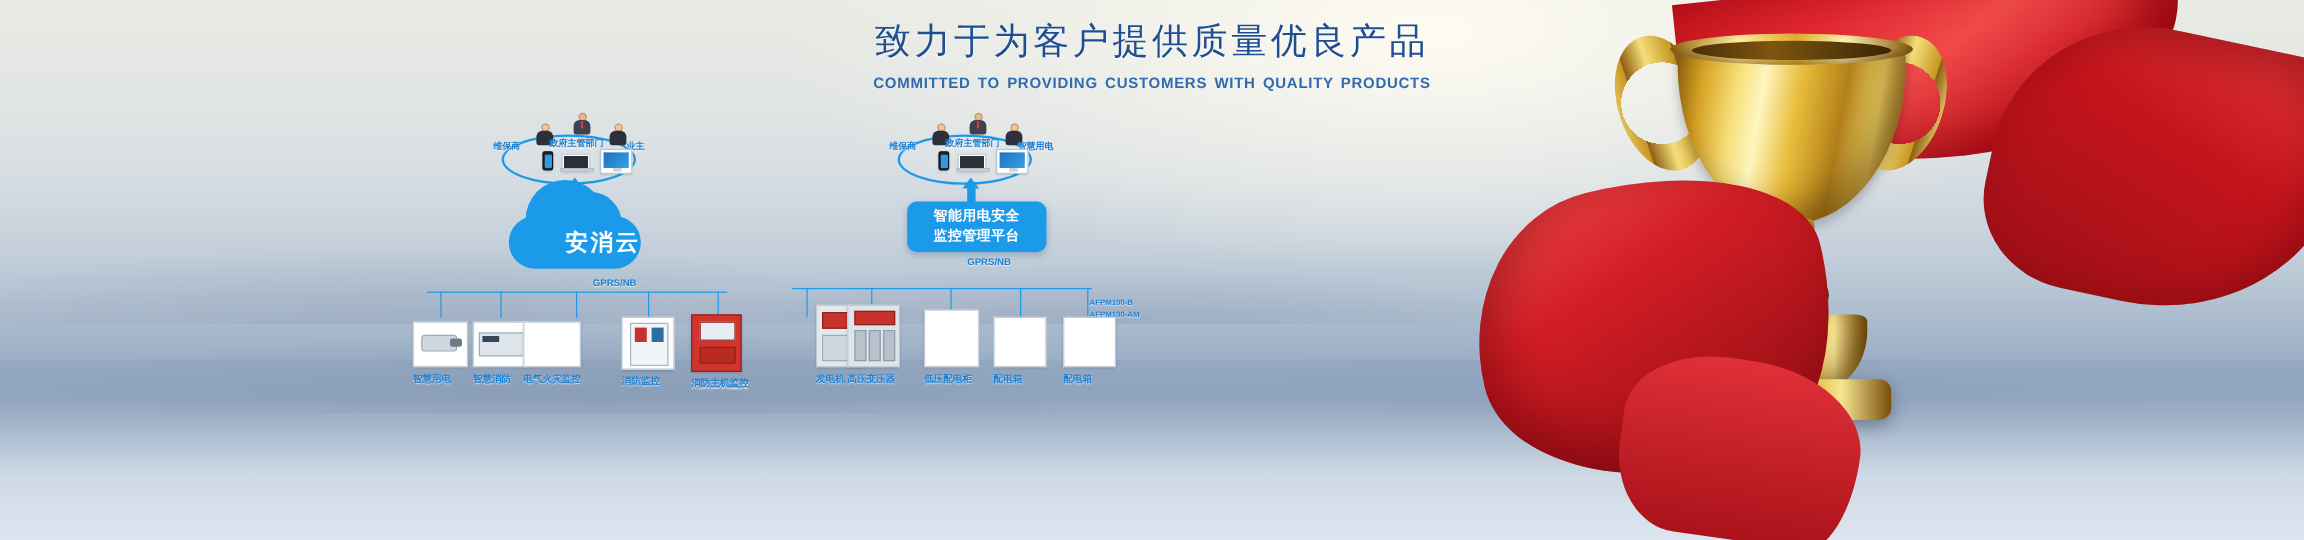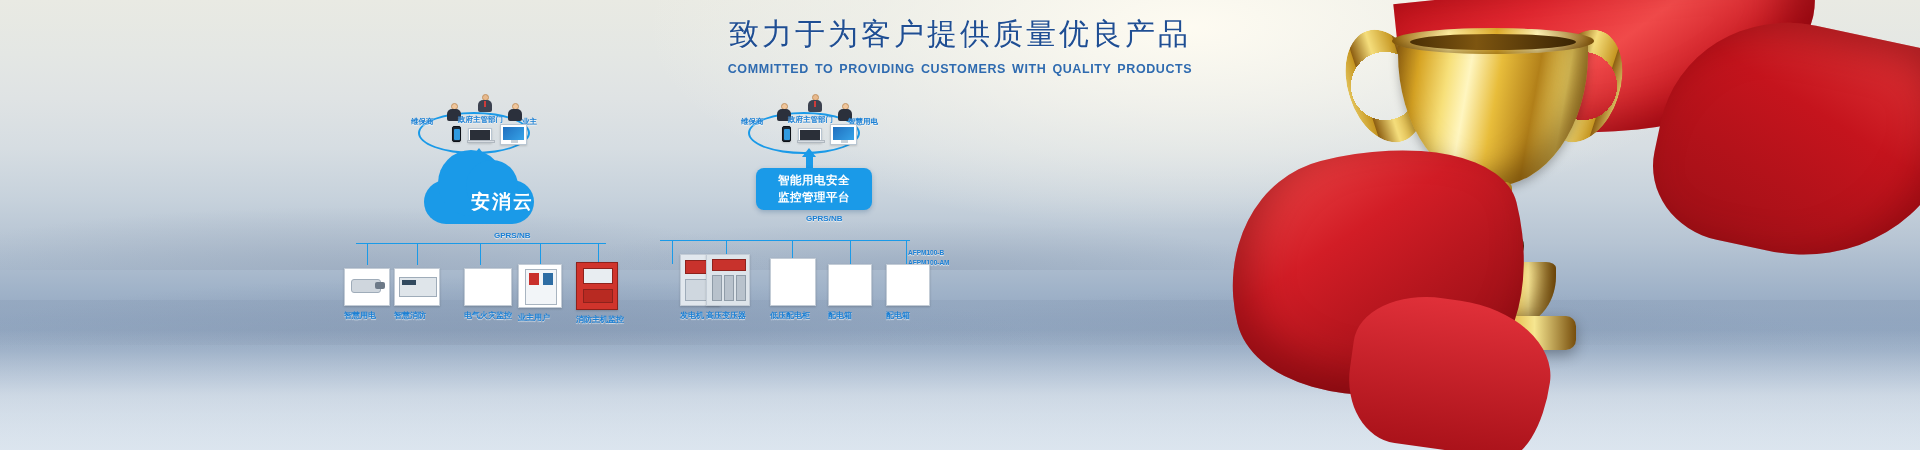--- a/index.html
+++ b/index.html
@@ -235,35 +235,35 @@
 
     <div class="equip" style="left:394px; top:268px; width:46px;">
       <div class="pic">
         <div class="cab" style="left:4px; top:8px; width:38px; height:20px; background:#dfe5ea; border:1px solid #9facb9;"></div>
         <div class="cab" style="left:7px; top:11px; width:14px; height:5px; background:#31495e; border:none;"></div>
         <div class="cab" style="left:24px; top:11px; width:14px; height:5px; background:#4f6explicit; border:none;"></div>
       </div>
       <div class="cap">智慧消防</div>
     </div>
 
-    <div class="equip" style="left:464px; top:268px; width:48px;">
+    <div class="equip" style="left:436px; top:268px; width:48px;">
       <div class="pic">
         <div class="door" style="left:8px; top:4px; width:14px; height:30px;"></div>
         <div class="door" style="left:24px; top:4px; width:14px; height:30px;"></div>
       </div>
       <div class="cap">电气火灾监控</div>
     </div>
 
     <div class="equip" style="left:518px; top:264px; width:44px;">
       <div class="pic" style="height:44px;">
         <div class="cab" style="left:6px; top:4px; width:32px; height:36px; background:#f2f5f8; border:1px solid #a8b4c0;"></div>
         <div class="cab" style="left:10px; top:8px; width:10px; height:12px; background:#c9302c; border:none;"></div>
         <div class="cab" style="left:24px; top:8px; width:10px; height:12px; background:#2e6da4; border:none;"></div>
       </div>
-      <div class="cap">业主用户</div>
+      <div class="cap">消防监控</div>
     </div>
 
     <div class="equip" style="left:576px; top:262px; width:42px;">
       <div class="pic" style="height:48px; background:#d0342c; border-color:#8e221c;">
         <div class="cab" style="left:6px; top:5px; width:30px; height:16px; background:#e8edf1; border:1px solid #8e221c;"></div>
         <div class="cab" style="left:6px; top:26px; width:30px; height:14px; background:#b82a22; border:1px solid #8e221c;"></div>
       </div>
       <div class="cap">消防主机监控</div>
     </div>
 

